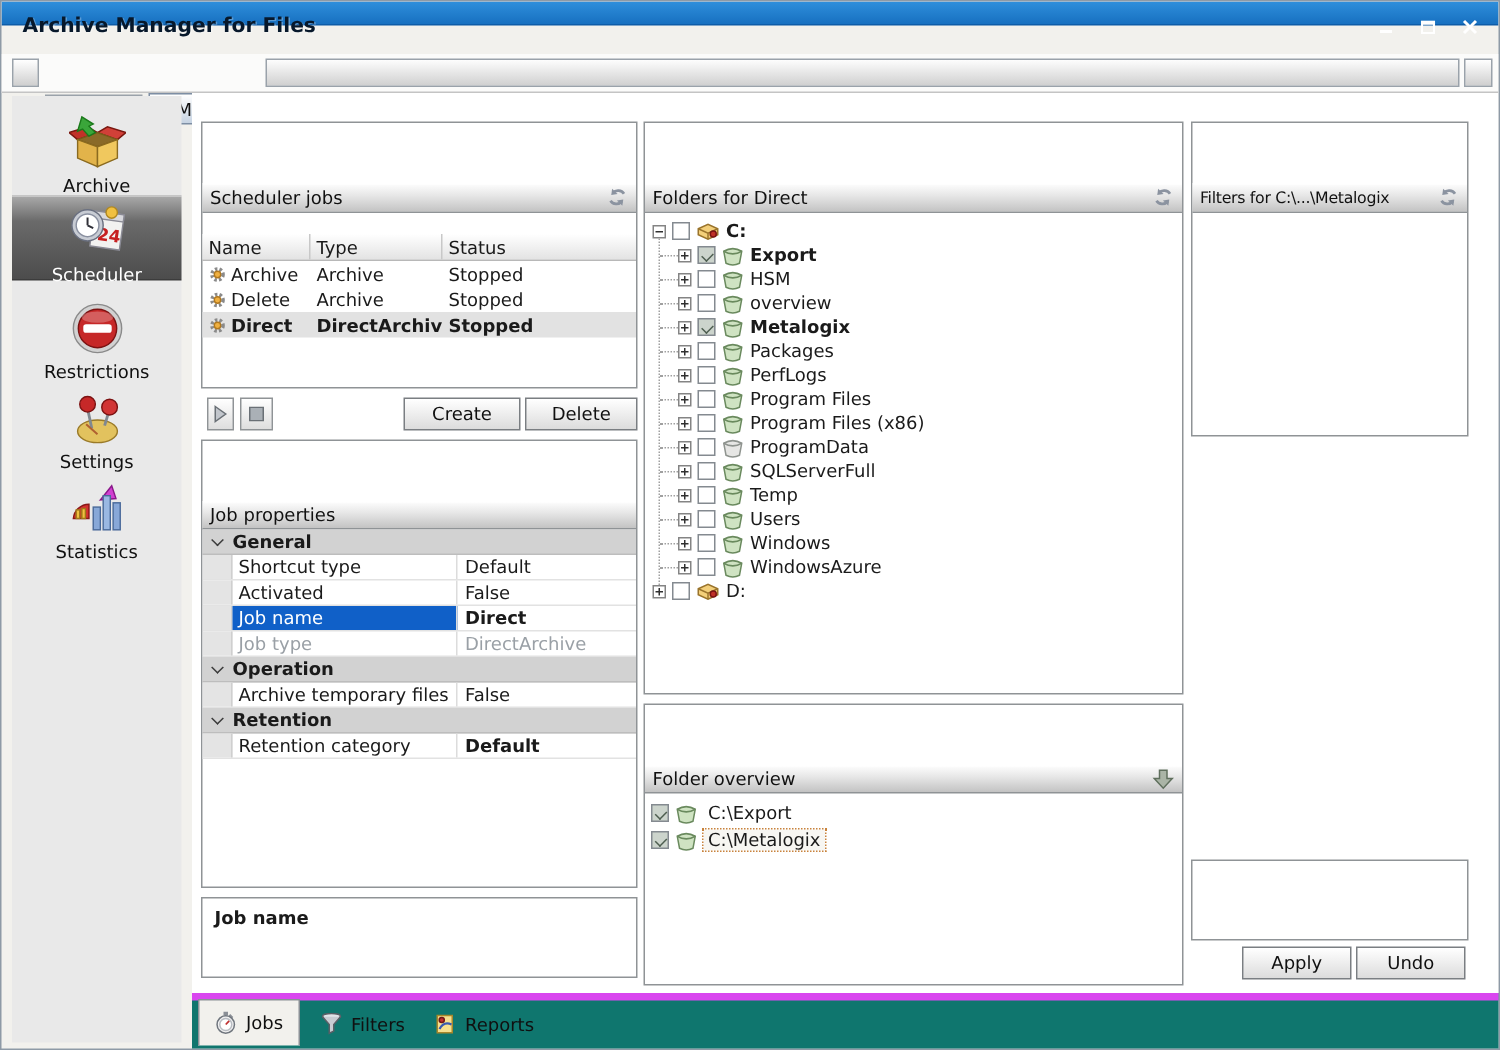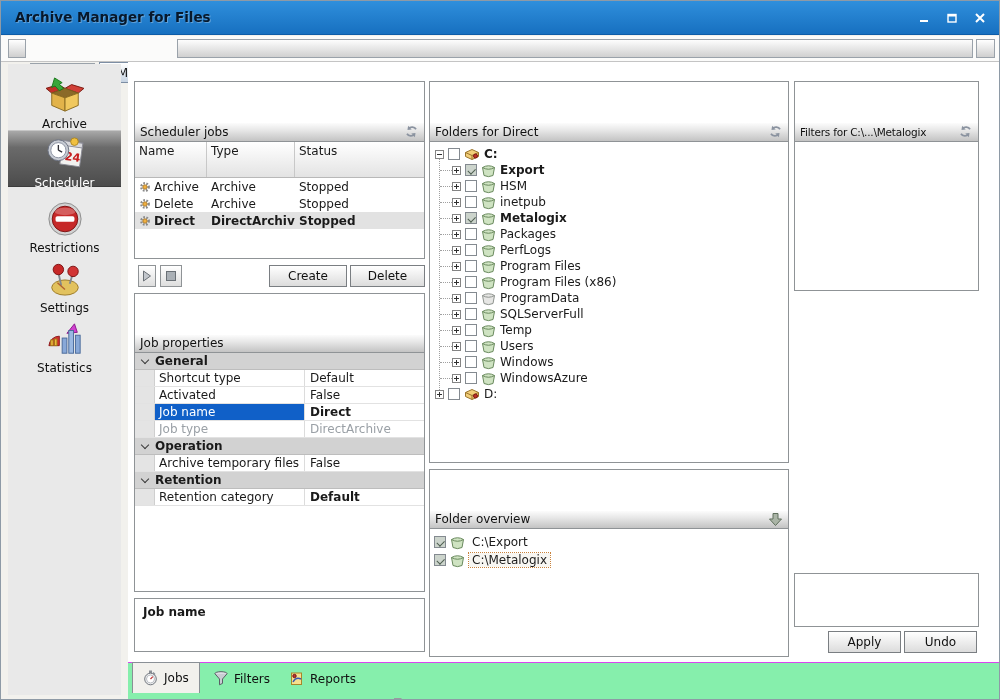--- a/index.html
+++ b/index.html
@@ -1,21 +1,21 @@
 <!DOCTYPE html>
 <html><head>
 <meta charset="utf-8">
 <style>
   * { box-sizing: border-box; margin:0; padding:0; }
   html,body { width:1000px; height:700px; }
   body { font-family:"DejaVu Sans", sans-serif; font-size:12px; color:#1a1a1a; }
   #window { position:absolute; inset:0; background:#f2f1ed; border:1px solid #8e9aa6; overflow:hidden; }
 
   
-  #titlebar { position:absolute; left:0; top:0; width:100%; height:34px;
+  #titlebar { position:absolute; left:0; top:0; width:100%; height:16px;
     background:linear-gradient(#2f8fdc,#1770c0); border-bottom:1px solid #0d5ca8; }
   #title-text { position:absolute; left:14px; top:8px; font-size:13.5px; font-weight:bold;
     color:#07182b; text-shadow:1px 1px 0 rgba(255,255,255,.28); }
   #win-controls { position:absolute; right:8px; top:8px; display:flex; gap:6px; }
   .win-btn { width:22px; height:17px; display:flex; align-items:center; justify-content:center; cursor:default; }
 
   
   #tabstrip { position:absolute; left:0; top:35px; width:100%; height:26px; background:#fbfbfa;
     border-bottom:1px solid #c4c4c4; }
   .strip-sq { position:absolute; top:3px; height:19px; border:1px solid #9aa2aa;
@@ -44,22 +44,22 @@
 
   
   .panel { position:absolute; border:1px solid #8f9396; background:#fff; }
   .panel-header { height:20px; display:flex; align-items:center; padding:0 5px;
     background:linear-gradient(#ffffff,#e6e6e6 45%,#c3c3c3); border-bottom:1px solid #8f9396;
     box-shadow:inset 0 1px 0 #fff; font-size:12px; color:#111; white-space:nowrap; overflow:hidden;margin-top:40px; }
   .panel-header .hicon { margin-left:auto; display:flex; align-items:center; }
 
   
   #p-jobs { left:133px; top:80px; width:291px; height:178px; }
-  .thead { display:flex; height:36px; background:linear-gradient(#ffffff,#e3e3e3);
-    border-bottom:1px solid #b8b8b8; }
+  .thead { display:flex; height:18px; background:linear-gradient(#ffffff,#e3e3e3);
+    border-bottom:1px solid #b8b8b8;margin-top:14px; }
   .th { padding:2px 4px; border-right:1px solid #c8c8c8; font-size:12px; }
   .th:nth-child(1){ width:72px; } .th:nth-child(2){ width:88px; } .th:nth-child(3){ flex:1; border-right:none; }
   .sj-row { display:flex; height:17px; align-items:center; }
   .sj-row.selected { background:#e2e2e2; font-weight:bold; }
   .sj-cell { padding:0 4px; overflow:hidden; white-space:nowrap; }
   .c-name { width:72px; display:flex; align-items:center; gap:3px; }
   .c-type { width:88px; } .c-status { flex:1; }
 
   
   .mini-btn { position:absolute; top:264px; height:22px; border:1px solid #8f9396;
@@ -121,21 +121,21 @@
 
   
   #p-filters { left:793px; top:80px; width:185px; height:210px; }
   #p-filters .panel-header { font-size:10.5px; letter-spacing:-0.2px; }
   #p-fprops  { left:793px; top:293px; width:185px; height:275px; }
   #p-fprops .panel-header { height:19px; }
   #p-box     { left:793px; top:572px; width:185px; height:54px; }
 
   
   #bottomarea { position:absolute; left:127px; top:661px; width:873px; height:38px;
-    background:#86efac; border-top:1px solid #d946ef; }
+    background:#0f766e; border-top:5px solid #d946ef; }
   .btab { position:absolute; top:0; height:31px; display:flex; align-items:center; gap:6px;
     padding:0 10px; font-size:12px; color:#101010; cursor:default; }
   .btab.active { top:-1px; border:1px solid #8a9096; border-bottom:none; background:#f2f1ed; }
   #btab-0 { left:4px; } #btab-1 { left:76px; } #btab-2 { left:151px; } #btab-3 { left:249px;margin-top:26px; }
   .btab .bicon { display:flex; }
 </style>
 </head>
 <body>
 
 <div id="window">
@@ -493,21 +493,21 @@
 
           <span class="cb"></span>
           <span class="titem-icon">
 
             <svg width="15" height="15" viewBox="0 0 15 15">
               <path d="M1.5 4.5 Q7.5 1 13.5 4.5 L12 12.5 Q7.5 14.8 3 12.5 Z" fill="#cfe3c2" stroke="#6a8a5e"></path>
               <path d="M1.5 4.5 Q7.5 8 13.5 4.5" fill="none" stroke="#6a8a5e"></path>
             </svg>
 
           </span>
-          <span class="tree-label">inetpub</span>
+          <span class="tree-label">overview</span>
         </div>
         <div class="tree-row">
           <span class="stub"></span>
           <span class="exp plus"></span>
 
           <span class="cb checked"></span>
           <span class="titem-icon">
 
             <svg width="15" height="15" viewBox="0 0 15 15">
               <path d="M1.5 4.5 Q7.5 1 13.5 4.5 L12 12.5 Q7.5 14.8 3 12.5 Z" fill="#cfe3c2" stroke="#6a8a5e"></path>

